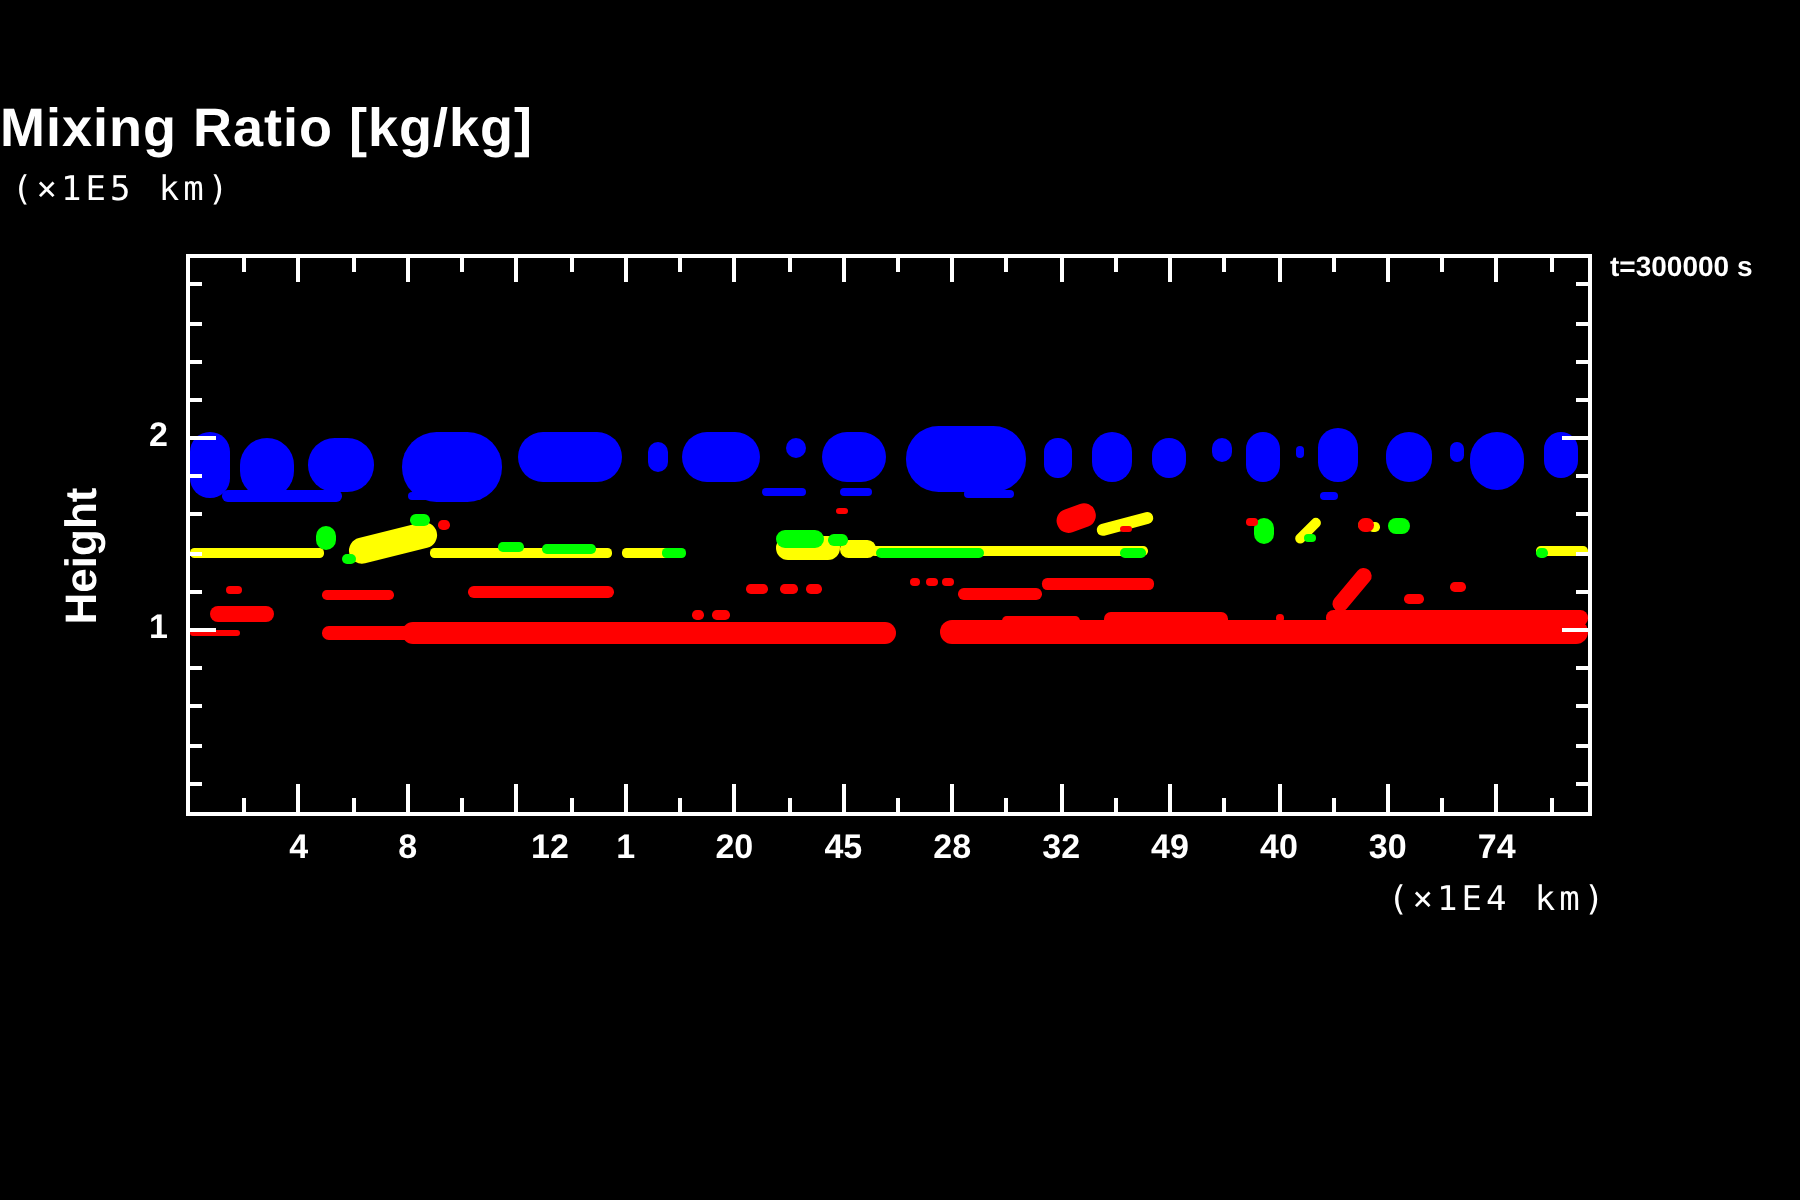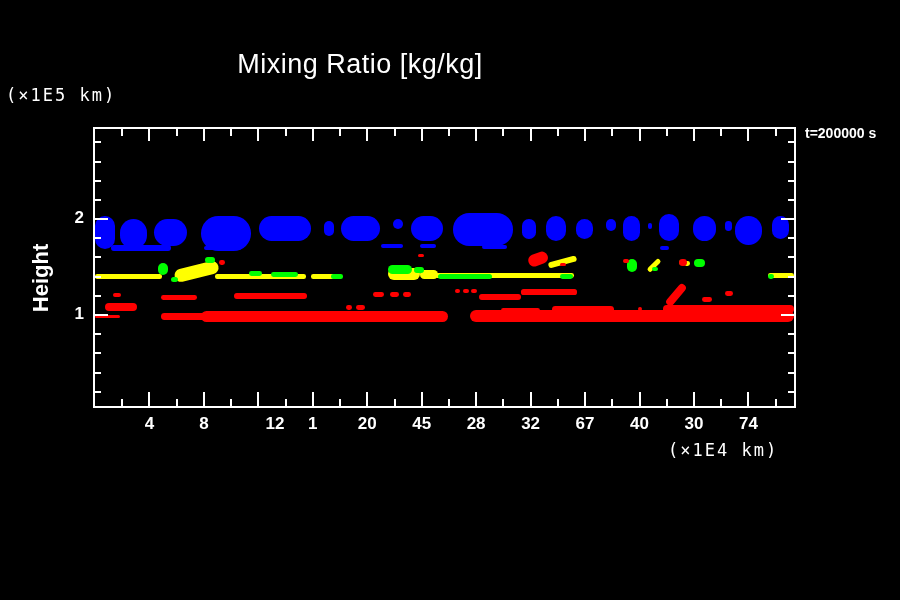--- a/index.html
+++ b/index.html
@@ -1,44 +1,44 @@
 <!DOCTYPE html>
 <html><head>
 <meta charset="utf-8">
 <style>
   html,body{margin:0;padding:0;background:#000;}
   .stage{position:relative;width:900px;height:600px;background:#000;overflow:hidden;
          font-family:"Liberation Sans",sans-serif;color:#fff;}
-  .chart-title{position:absolute;left:0;top:49px;width:720px;text-align:center;
-         font-size:27px;font-weight:normal;letter-spacing:0.5px;}
+  .chart-title{position:absolute;left:0;top:49px;width:720px;text-align:left;
+         font-size:27px;font-weight:bold;letter-spacing:0.5px;}
   .unit-label{position:absolute;font-family:"DejaVu Sans Mono",monospace;
          font-size:17px;font-weight:400;letter-spacing:2px;color:#fff;}
   .y-unit{left:6px;top:85px;}
-  .x-unit{left:668px;top:440px;}
+  .x-unit{left:694px;top:440px;}
   .time-anno{position:absolute;left:805px;top:125px;font-size:14px;font-weight:bold;}
   .y-title{position:absolute;left:41px;top:278px;width:120px;height:26px;margin-left:-60px;margin-top:-13px;
          text-align:center;font-size:22px;font-weight:bold;
          transform:rotate(-90deg);}
   .plotbox{position:absolute;left:93px;top:127px;width:703px;height:281px;
          border:2px solid #fff;box-sizing:border-box;overflow:hidden;background:#000;}
   .blob-layer,.tick-layer{position:absolute;left:0;top:0;width:100%;height:100%;}
   .tick{position:absolute;background:#fff;}
   .blob{position:absolute;}
   .xlabels{position:absolute;left:95px;top:414px;width:699px;height:24px;}
   .xlab{position:absolute;width:44px;text-align:center;font-size:17px;font-weight:bold;}
   .ylabels{position:absolute;left:38px;top:129px;width:46px;height:277px;}
   .ylab{position:absolute;width:46px;text-align:right;font-size:17px;font-weight:bold;}
 </style>
 </head>
 <body>
 
 <div class="stage">
   <div class="chart-title">Mixing Ratio [kg/kg]</div>
   <div class="unit-label y-unit">(×1E5 km)</div>
-  <div class="time-anno">t=200000 s</div>
+  <div class="time-anno">t=300000 s</div>
   <div class="y-title">Height</div>
   <div class="unit-label x-unit">(×1E4 km)</div>
 
   <div class="plotbox" id="plotbox">
     <div class="blob-layer" id="blobs">
         <div class="blob" style="left: 0px; top: 87.2px; width: 19.7px; height: 32.6px; background: rgb(0, 0, 255); border-radius: 9.9px;"></div>
         <div class="blob" style="left: 24.5px; top: 90.1px; width: 27.9px; height: 29.7px; background: rgb(0, 0, 255); border-radius: 14px;"></div>
         <div class="blob" style="left: 16.3px; top: 116px; width: 59.9px; height: 5.8px; background: rgb(0, 0, 255); border-radius: 2.9px;"></div>
         <div class="blob" style="left: 59.2px; top: 90.1px; width: 32.7px; height: 26.8px; background: rgb(0, 0, 255); border-radius: 13.4px;"></div>
         <div class="blob" style="left: 106.2px; top: 87.2px; width: 49.7px; height: 34.5px; background: rgb(0, 0, 255); border-radius: 17.3px;"></div>
@@ -206,21 +206,21 @@
 
   <div class="xlabels" id="xlabels">
       <div class="xlab" style="left: 32.4px;">4</div>
       <div class="xlab" style="left: 86.9px;">8</div>
       <div class="xlab" style="left: 158px;">12</div>
       <div class="xlab" style="left: 195.8px;">1</div>
       <div class="xlab" style="left: 250.2px;">20</div>
       <div class="xlab" style="left: 304.7px;">45</div>
       <div class="xlab" style="left: 359.1px;">28</div>
       <div class="xlab" style="left: 413.6px;">32</div>
-      <div class="xlab" style="left: 468px;">67</div>
+      <div class="xlab" style="left: 468px;">49</div>
       <div class="xlab" style="left: 522.5px;">40</div>
       <div class="xlab" style="left: 576.9px;">30</div>
       <div class="xlab" style="left: 631.4px;">74</div>
     </div>
   <div class="ylabels" id="ylabels">
       <div class="ylab" style="top: 174.9px;">1</div>
       <div class="ylab" style="top: 79.1px;">2</div>
     </div>
 </div>
 

